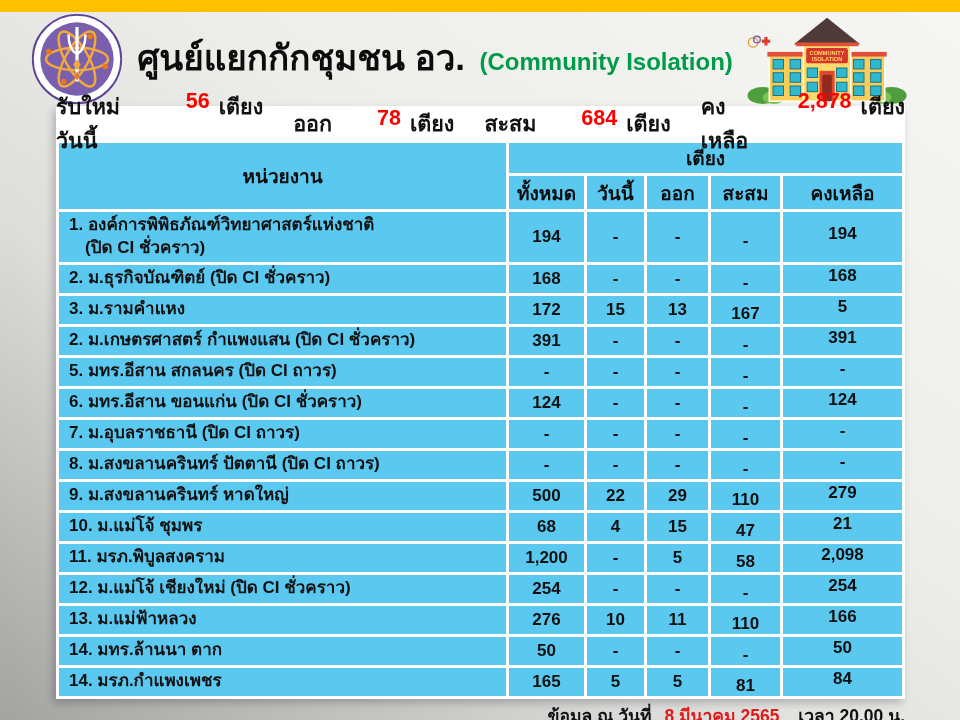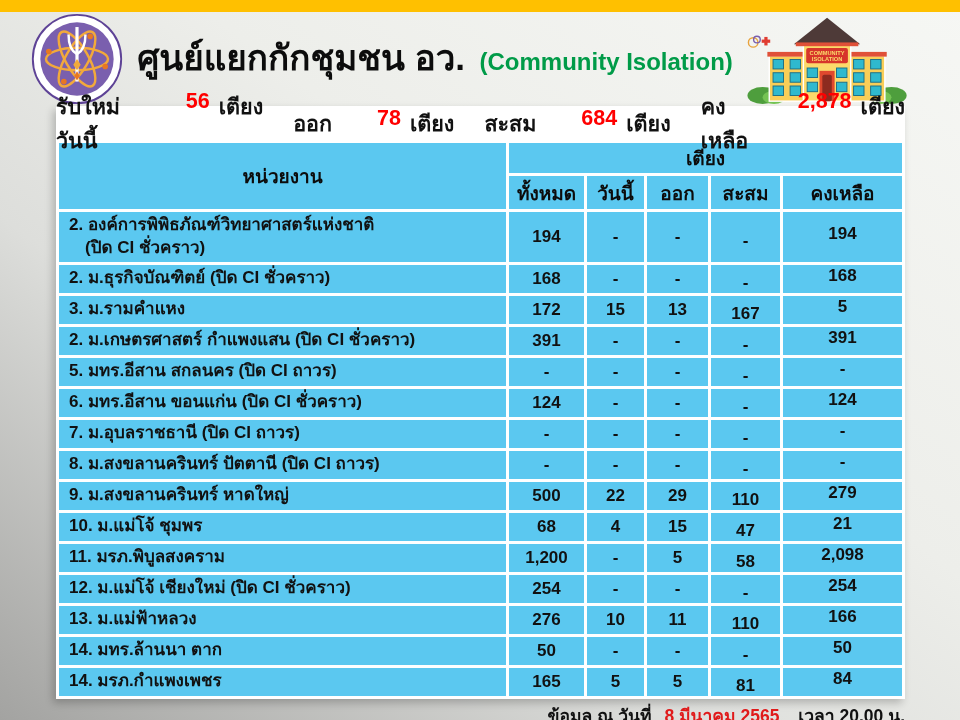--- a/index.html
+++ b/index.html
@@ -166,21 +166,21 @@
         <th>วันนี้</th>
         <th>ออก</th>
         <th>สะสม</th>
         <th>คงเหลือ</th>
       </tr>
     </thead>
     <tbody>
 
         <tr>
           <td class="col-agency">
-            <div>2. องค์การพิพิธภัณฑ์วิทยาศาสตร์แห่งชาติ</div>
+            <div>1. องค์การพิพิธภัณฑ์วิทยาศาสตร์แห่งชาติ</div>
             <div class="name2">(ปิด CI ชั่วคราว)</div>
           </td>
           <td class="col-total">194</td>
           <td class="col-today">-</td>
           <td class="col-out">-</td>
           <td class="col-cum">-</td>
           <td class="col-remain">194</td>
         </tr>
 
         <tr>

